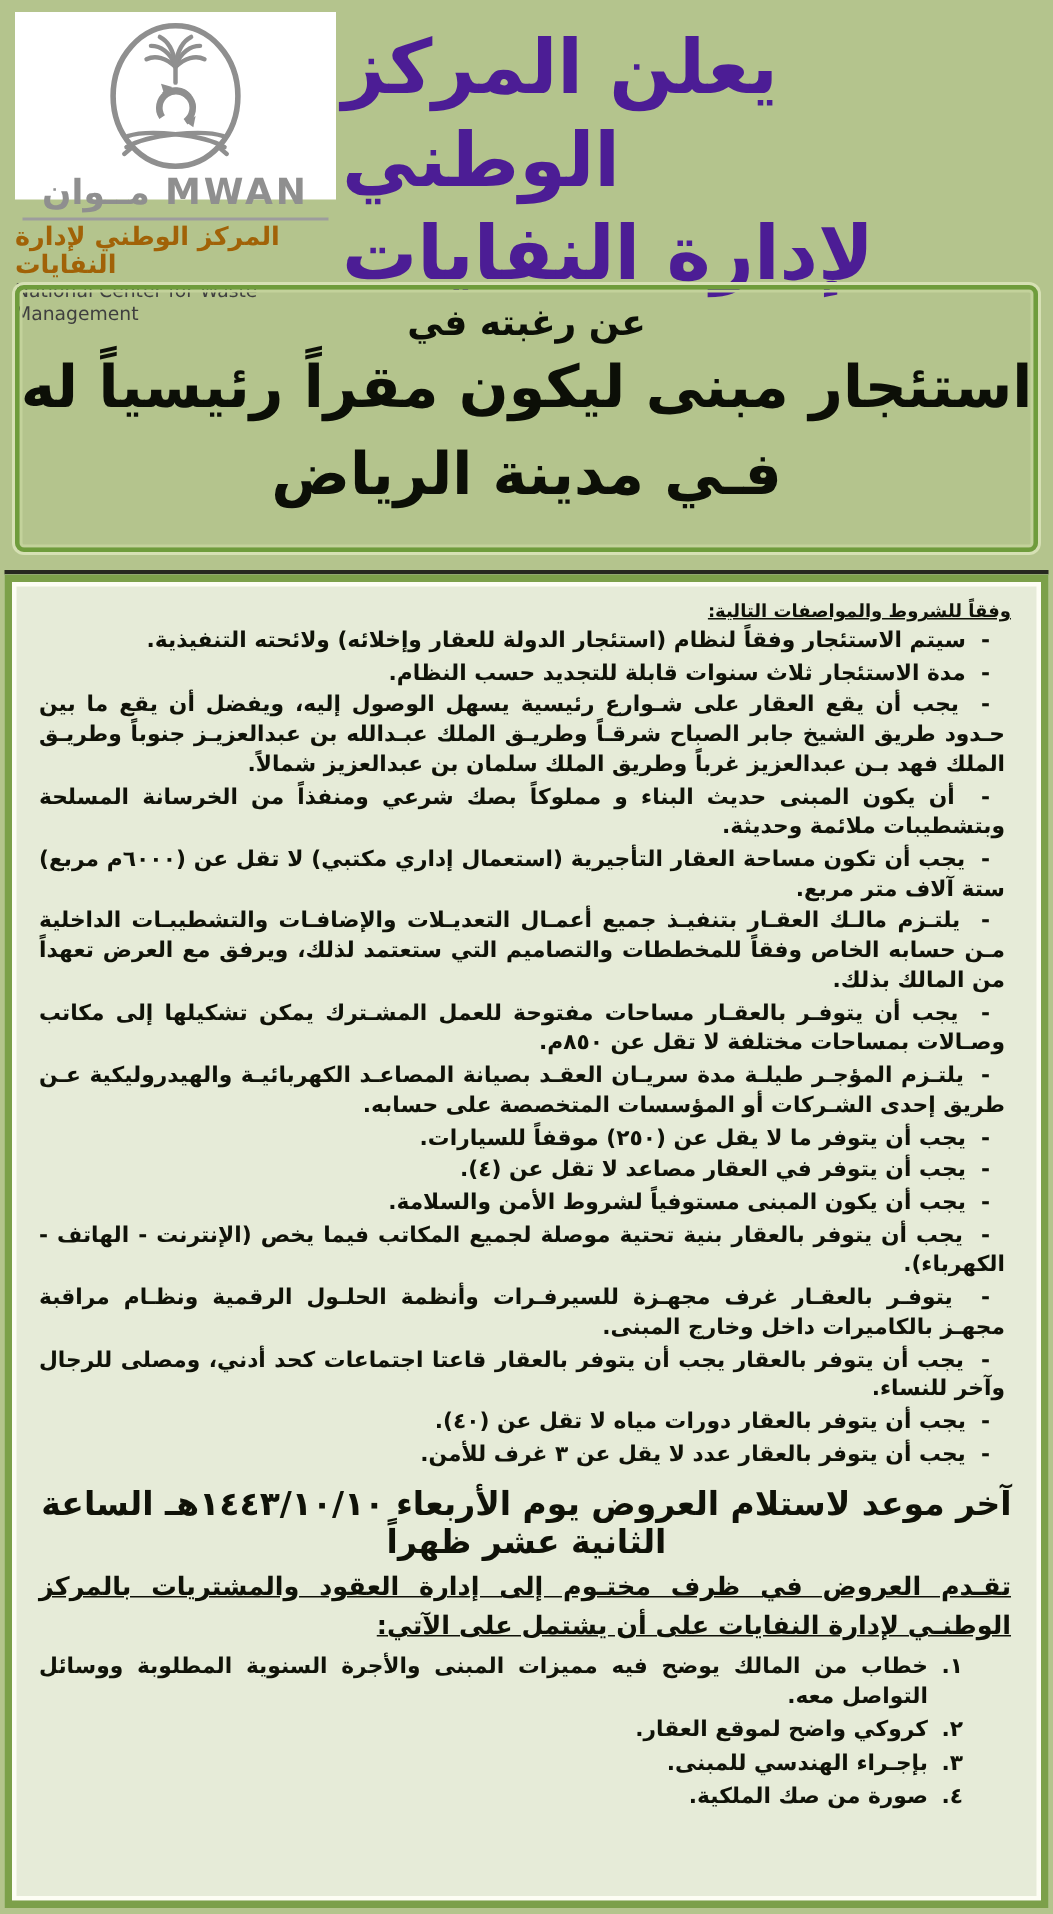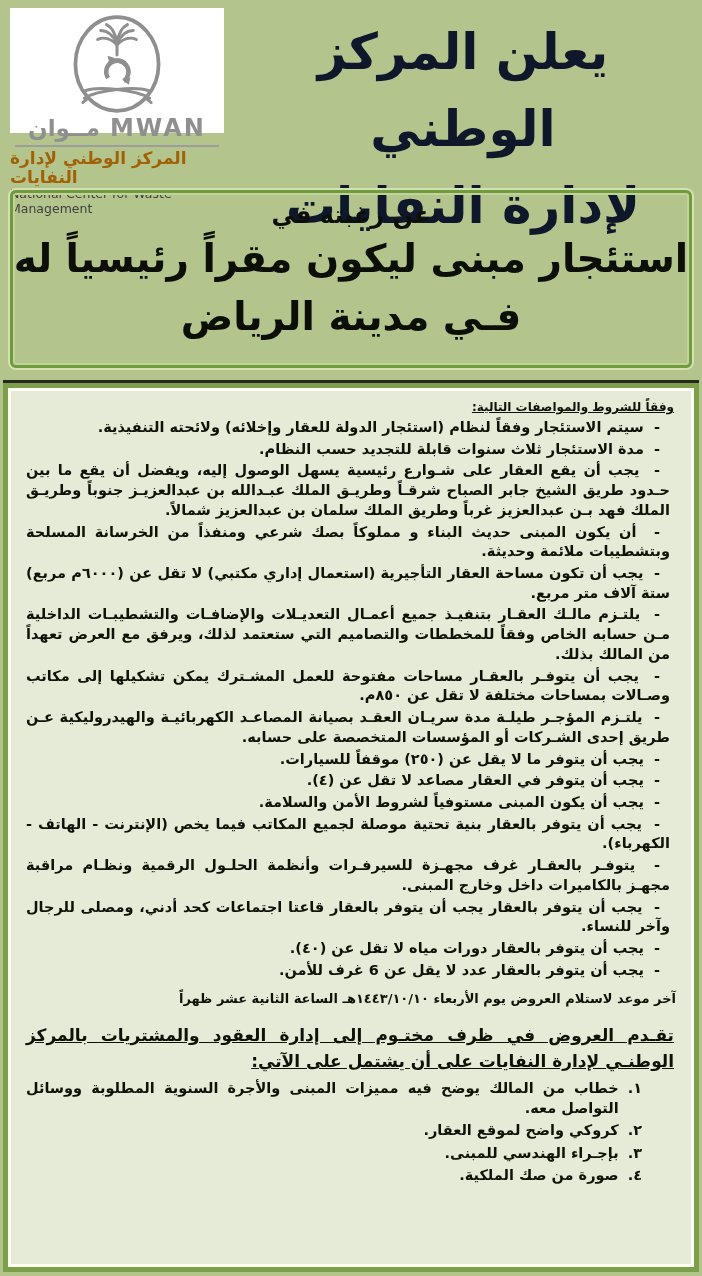--- a/index.html
+++ b/index.html
@@ -11,42 +11,42 @@
     display:flex;flex-direction:column;align-items:center;box-sizing:border-box;padding-top:4px;}
   .emblem{flex:0 0 auto;}
   .logo-line1{display:flex;direction:ltr;align-items:baseline;gap:10px;color:#8f8f8f;font-weight:bold;margin-top:-2px;}
   .logo-ar{font-size:23px;}
   .logo-en{font-size:24px;letter-spacing:2px;}
   .logo-rule{width:204px;border-top:2px solid #9d9d9d;margin:3px 0 2px;}
   .org-ar{font-size:17px;color:#a16207;font-weight:bold;line-height:1.1;}
   .org-en{font-size:12.5px;color:#3f3f3f;line-height:1.2;}
 
   
-  .main-title{position:absolute;top:14px;left:228px;right:4px;text-align:center;
-    color:#0f172a;font-weight:bold;font-size:50px;line-height:77px;}
+  .main-title{position:absolute;top:14px;left:228px;right:4px;
+    color:#4c1d95;font-weight:bold;font-size:50px;line-height:62px;}
 
   
   .subject-box{position:absolute;top:190px;left:10px;right:10px;height:178px;
     border:3px solid #6f9c3c;border-radius:6px;box-shadow:0 0 0 2px #d6e0b4, inset 0 0 0 2px #c3d29b;
     box-sizing:border-box;text-align:center;color:#0c0f07;padding-top:8px;}
   .subject-intro{font-size:24px;font-weight:bold;}
   .subject-main{font-size:39px;font-weight:bold;line-height:56px;margin-top:2px;}
 
   
   .panel-wrap{position:absolute;top:380px;left:3px;right:3px;bottom:4px;
     border-top:3px solid #26281f;}
   .panel{height:100%;box-sizing:border-box;border:5px solid #7ca04a;background:#e6ebd8;
     box-shadow:inset 0 0 0 3px #fdfdf4;padding:10px 18px 6px;direction:rtl;overflow:hidden;color:#101208;}
 
   .cond-head{font-size:12px;font-weight:bold;text-decoration:underline;margin:2px 2px 4px 0;}
   ul.cond{list-style:none;margin:0;padding:0 6px 0 0;}
   ul.cond li{font-size:14.5px;font-weight:bold;line-height:1.36;text-align:justify;text-indent:10px;margin-bottom:2px;}
   ul.cond li::before{content:"-\00a0\00a0";}
 
-  .deadline{font-size:13px;font-weight:bold;margin:11px 0 17px;}
+  .deadline{text-align:center;font-size:22px;font-weight:bold;margin:11px 0 5px;}
 
   .submit-head{font-size:17px;font-weight:bold;text-decoration:underline;text-align:justify;line-height:1.5;margin:2px 2px 5px 0;}
 
   ol.docs{list-style:none;margin:0;padding:0 34px 0 0;}
   ol.docs li{display:flex;gap:9px;font-size:14.5px;font-weight:bold;line-height:1.34;margin-bottom:3px;text-align:justify;}
   ol.docs .num{flex:0 0 auto;}
 </style>
 </head>
 <body>
 
@@ -111,21 +111,21 @@
         <li>يلتـزم مالـك العقـار بتنفيـذ جميع أعمـال التعديـلات والإضافـات والتشطيبـات الداخلية مـن حسابه الخاص وفقاً للمخططات والتصاميم التي ستعتمد لذلك، ويرفق مع العرض تعهداً من المالك بذلك.</li>
         <li>يجب أن يتوفـر بالعقـار مساحات مفتوحة للعمل المشـترك يمكن تشكيلها إلى مكاتب وصـالات بمساحات مختلفة لا تقل عن ٨٥٠م.</li>
         <li>يلتـزم المؤجـر طيلـة مدة سريـان العقـد بصيانة المصاعـد الكهربائيـة والهيدروليكية عـن طريق إحدى الشـركات أو المؤسسات المتخصصة على حسابه.</li>
         <li>يجب أن يتوفر ما لا يقل عن (٢٥٠) موقفاً للسيارات.</li>
         <li>يجب أن يتوفر في العقار مصاعد لا تقل عن (٤).</li>
         <li>يجب أن يكون المبنى مستوفياً لشروط الأمن والسلامة.</li>
         <li>يجب أن يتوفر بالعقار بنية تحتية موصلة لجميع المكاتب فيما يخص (الإنترنت - الهاتف - الكهرباء).</li>
         <li>يتوفـر بالعقـار غرف مجهـزة للسيرفـرات وأنظمة الحلـول الرقمية ونظـام مراقبة مجهـز بالكاميرات داخل وخارج المبنى.</li>
         <li>يجب أن يتوفر بالعقار يجب أن يتوفر بالعقار قاعتا اجتماعات كحد أدني، ومصلى للرجال وآخر للنساء.</li>
         <li>يجب أن يتوفر بالعقار دورات مياه لا تقل عن (٤٠).</li>
-        <li>يجب أن يتوفر بالعقار عدد لا يقل عن 6 غرف للأمن.</li>
+        <li>يجب أن يتوفر بالعقار عدد لا يقل عن ٣ غرف للأمن.</li>
       </ul>
 
       <div class="deadline">آخر موعد لاستلام العروض يوم الأربعاء ١٤٤٣/١٠/١٠هـ الساعة الثانية عشر ظهراً</div>
 
       <div class="submit-head">تقـدم العروض في ظرف مختـوم إلى إدارة العقود والمشتريات بالمركز الوطنـي لإدارة النفايات على أن يشتمل على الآتي:</div>
 
       <ol class="docs">
         <li>
           <span class="num">١.</span>
           <span>خطاب من المالك يوضح فيه مميزات المبنى والأجرة السنوية المطلوبة ووسائل التواصل معه.</span>

